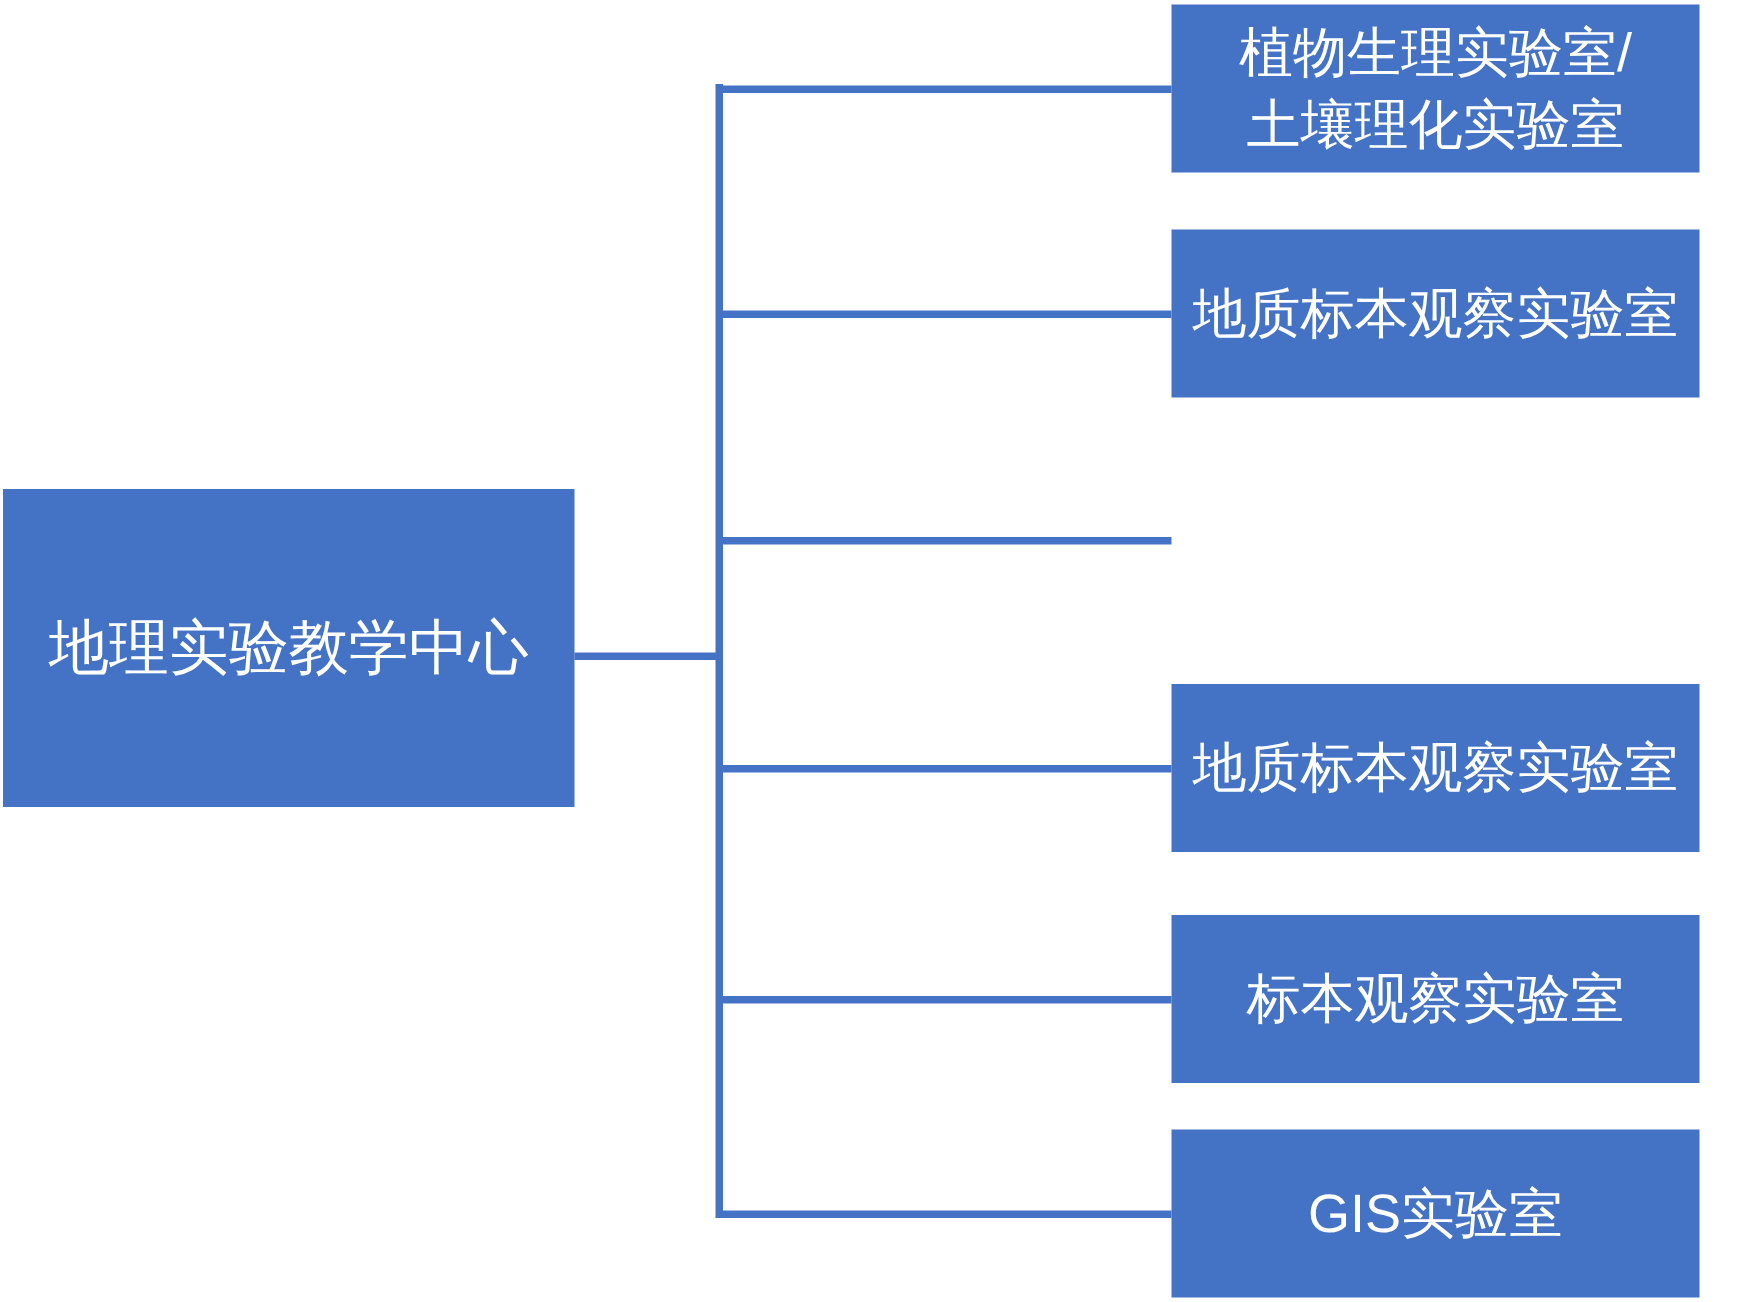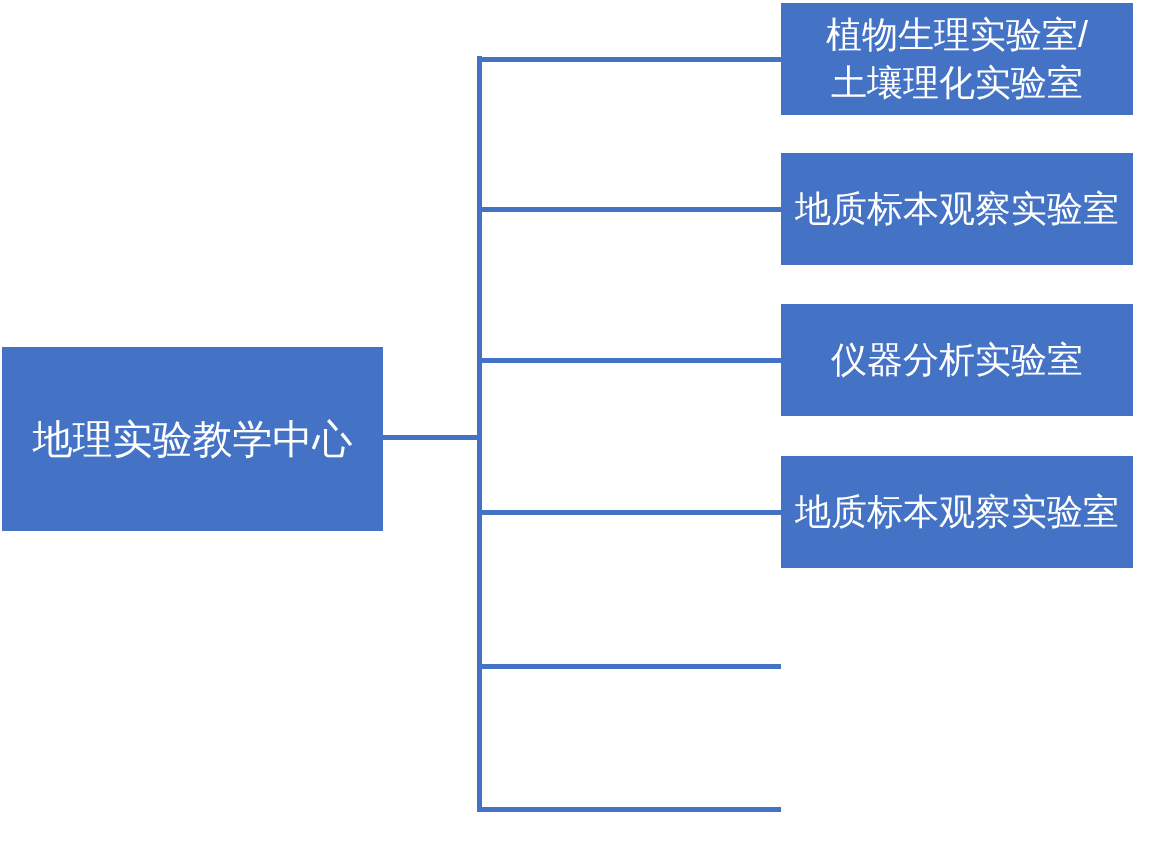--- a/index.html
+++ b/index.html
@@ -26,23 +26,23 @@
     color: var(--node-text);
     display: flex;
     align-items: center;
     justify-content: center;
     text-align: center;
     white-space: pre-line;
     line-height: 1.32;
   }
   .node.root {
     left: 2px;
-    top: 347px;
+    top: 326px;
     width: 381px;
-    height: 184px;
+    height: 212px;
     font-size: 40px;
     text-align: center;
   }
   .node.child {
     left: 781px;
     width: 352px;
     height: 112px;
     font-size: 36px;
   }
   .c1 { top: 3px; }
@@ -81,19 +81,20 @@
   <div class="line branch b3"></div>
   <div class="line branch b4"></div>
   <div class="line branch b5"></div>
   <div class="line branch b6"></div>
 
   <div class="node child c1">植物生理实验室/
 土壤理化实验室</div>
 
   <div class="node child c2">地质标本观察实验室</div>
 
-  <div class="node child c3">仪器分析实验室</div>
 
   <div class="node child c4">地质标本观察实验室</div>
 
+  <div class="node child c5">标本观察实验室</div>
 
+  <div class="node child c6">GIS实验室</div>
 
 </div>
 
 </body></html>

